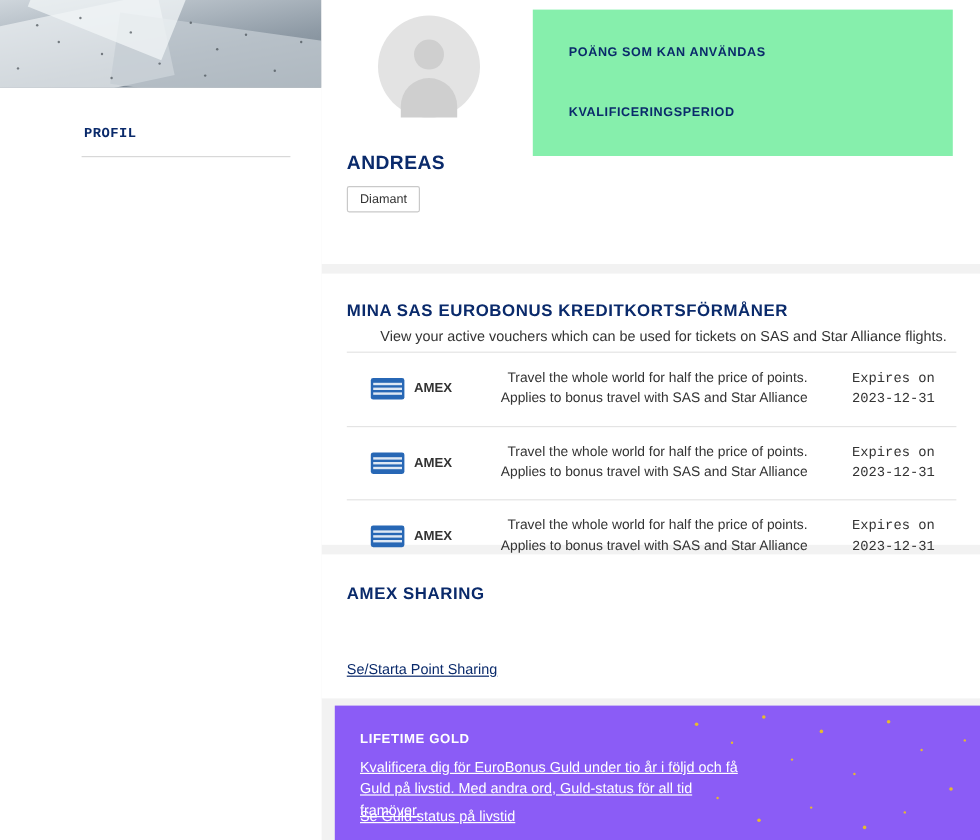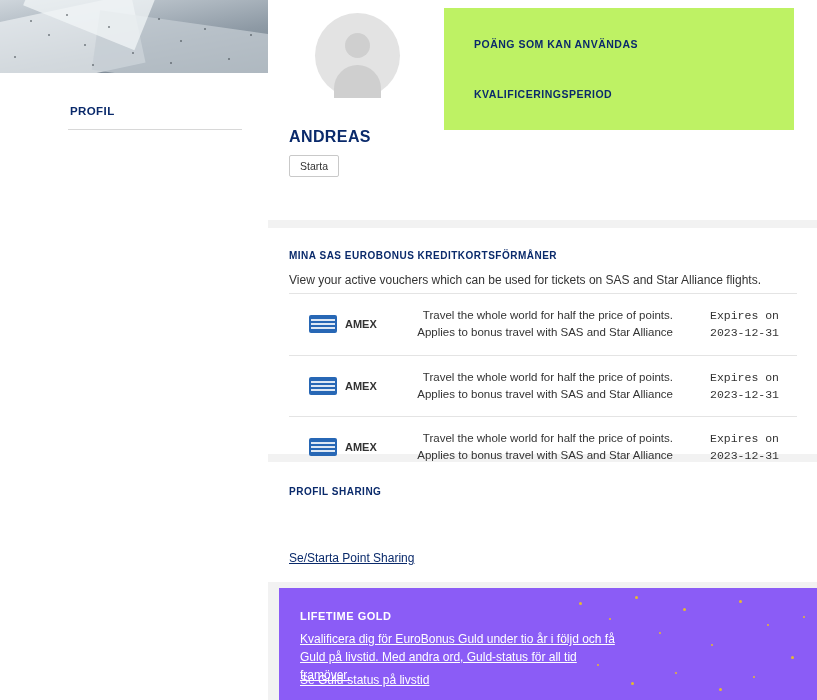--- a/index.html
+++ b/index.html
@@ -48,20 +48,21 @@
     background: #3c434a;
     border-radius: 50%;
     opacity: .65;
   }
 
   .nav {
     position: absolute;
     left: 68px;
     top: 95px;
     width: 174px;
+    font-family: Liberation Mono, monospace;
   }
   .nav-item {
     padding: 10px 2px 12px 2px;
     border-bottom: 1px solid #d8d8d8;
     font-size: 11.5px;
     font-weight: bold;
     letter-spacing: .4px;
     color: #0a2a6b;
     cursor: pointer;
   }
@@ -129,44 +130,45 @@
     color: #333;
     background: #fff;
   }
 
   .points-panel {
     position: absolute;
     left: 176px;
     top: 8px;
     width: 350px;
     height: 122px;
-    background: #bef264;
+    background: #86efac;
   }
   .points-label {
     position: absolute;
     font-size: 10.5px;
     font-weight: bold;
     color: #0a2a6b;
     letter-spacing: .5px;
   }
   .points-label.one { left: 30px; top: 30px; }
   .points-label.two { left: 30px; top: 80px; }
 
   
   .vouchers-card { top: 228px; height: 226px; }
   .section-title {
-    font-size: 10px;
+    font-size: 14px;
     font-weight: bold;
     color: #0a2a6b;
     letter-spacing: .5px;
   }
   .section-sub {
     font-size: 12px;
     color: #333;
     line-height: 1.45;
+    text-align: right;
   }
   .voucher-list {
     position: absolute;
     left: 21px;
     top: 65px;
     width: 508px;
   }
   .voucher-row {
     display: flex;
     align-items: center;
@@ -318,21 +320,21 @@
         <div class="head"></div>
         <div class="body"></div>
       </div>
 
       <div class="points-panel">
         <div class="points-label one">POÄNG SOM KAN ANVÄNDAS</div>
         <div class="points-label two">KVALIFICERINGSPERIOD</div>
       </div>
 
       <div class="profile-name">ANDREAS</div>
-      <div class="tier-badge">Starta</div>
+      <div class="tier-badge">Diamant</div>
     </section>
 
     <section class="card vouchers-card">
       <div class="section-title pad-left" style="position:absolute;top:22px">MINA SAS EUROBONUS KREDITKORTSFÖRMÅNER</div>
       <div class="section-sub pad-left" style="position:absolute;top:44px;width:500px">View your active vouchers which can be used for tickets on SAS and Star Alliance flights.</div>
 
       <div class="voucher-list">
 
         <div class="voucher-row">
           <span class="card-logo">
@@ -364,21 +366,21 @@
           </span>
           <span class="card-brand">AMEX</span>
           <span class="voucher-desc">Travel the whole world for half the price of points. Applies to bonus travel with SAS and Star Alliance</span>
           <span class="voucher-expiry">Expires on 2023-12-31</span>
         </div>
 
       </div>
     </section>
 
     <section class="card sharing-card">
-      <div class="section-title pad-left" style="position:absolute;top:24px">PROFIL SHARING</div>
+      <div class="section-title pad-left" style="position:absolute;top:24px">AMEX SHARING</div>
       <a class="link pad-left" style="position:absolute;top:89px">Se/Starta Point Sharing</a>
     </section>
 
     <section class="card gold-card">
       <span class="star" style="left:300px;top:14px;width:3px;height:3px"></span>
       <span class="star" style="left:330px;top:30px;width:2px;height:2px"></span>
       <span class="star" style="left:356px;top:8px;width:3px;height:3px"></span>
       <span class="star" style="left:380px;top:44px;width:2px;height:2px"></span>
       <span class="star" style="left:404px;top:20px;width:3px;height:3px"></span>
       <span class="star" style="left:432px;top:56px;width:2px;height:2px"></span>

